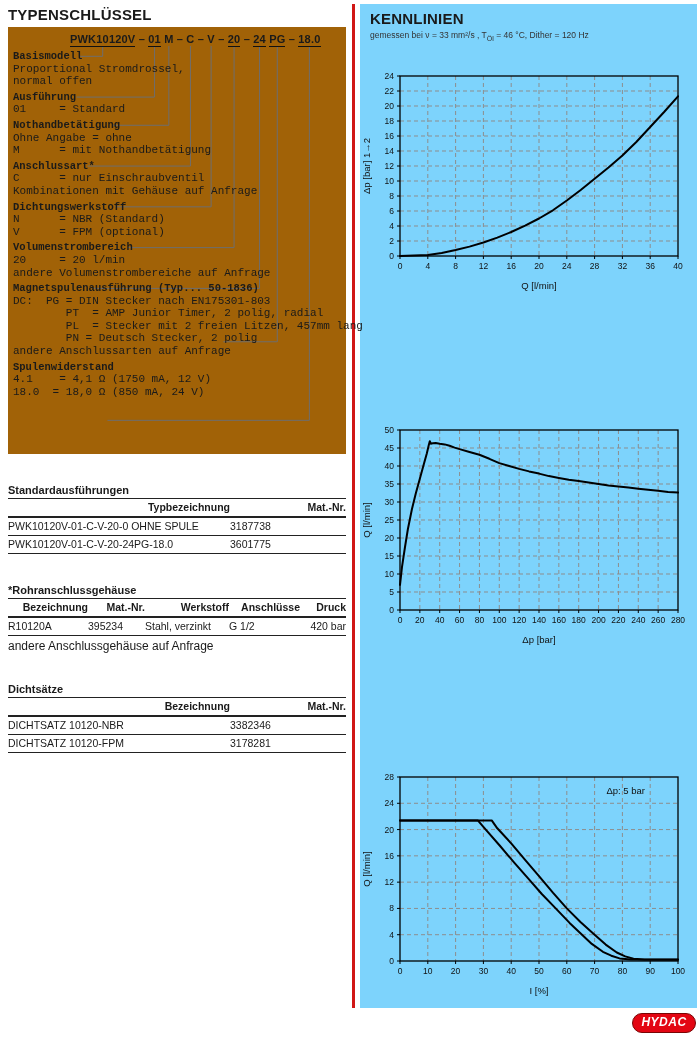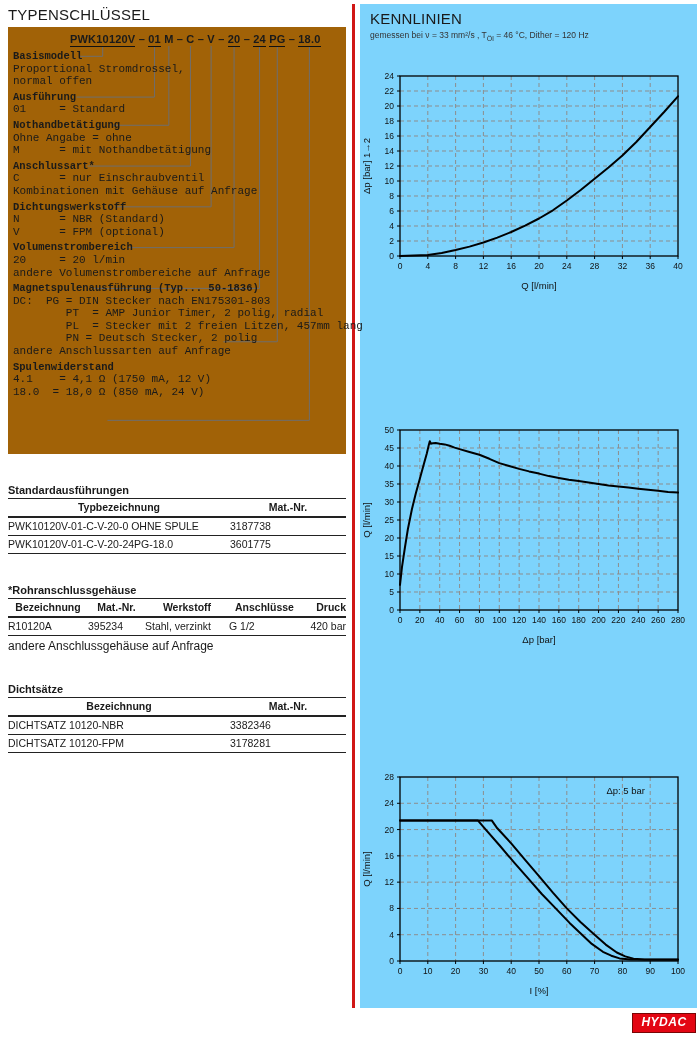--- a/index.html
+++ b/index.html
@@ -1,53 +1,53 @@
 <!DOCTYPE html>
 <html><head>
 <meta charset="utf-8">
 <style>
   html,body{margin:0;padding:0;background:#ffffff;}
   body{width:700px;height:1042px;position:relative;font-family:"Liberation Sans","DejaVu Sans",sans-serif;color:#1a1a1a;overflow:hidden;}
 
   .left-col{position:absolute;left:8px;top:6px;width:338px;}
-  h1.sec-title{font-size:15px;font-weight:normal;margin:0;letter-spacing:0.2px;}
+  h1.sec-title{font-size:15px;font-weight:bold;margin:0;letter-spacing:0.2px;}
 
   
   .typekey{position:relative;margin-top:4px;width:338px;height:427px;background:#a16207;}
   .code{position:absolute;top:6px;left:62px;font-size:11px;font-weight:bold;white-space:pre;letter-spacing:0.2px;z-index:2;}
   .code .u{border-bottom:1.5px solid #111;padding-bottom:1px;}
   .sections{position:absolute;top:23px;left:5px;right:4px;z-index:2;font-family:Liberation Mono, monospace;}
   .sec{margin-bottom:3px;}
   .sec-head{font-weight:bold;font-size:10.5px;line-height:12.6px;}
   .sec-head span{display:inline-block;}
   .sec-line{font-size:11px;line-height:12.6px;white-space:pre;}
   #leader-overlay{position:absolute;left:0;top:0;z-index:1;pointer-events:none;}
 
   
   .tbl{width:338px;margin-top:29px;}
   .tbl-title{font-weight:bold;font-size:11px;border-bottom:1px solid #222;padding:1px 0 2px;margin-top:13px;}
   table{width:100%;border-collapse:collapse;table-layout:fixed;font-size:10.5px;}
-  th{text-align:center;font-weight:bold;border-bottom:2px solid #222;padding:2px 0 3px;}
+  th{text-align:right;font-weight:bold;border-bottom:2px solid #222;padding:2px 0 3px;}
   td{border-bottom:1px solid #222;padding:2px 0 3px;overflow:hidden;white-space:nowrap;}
   table.gehaeuse th:last-child,table.gehaeuse td:last-child{text-align:right;}
   .note{font-size:12px;margin:3px 0 0 0;}
 
   
   .divider{position:absolute;left:352px;top:4px;width:2.5px;height:1004px;background:#d11716;}
   .right-col{position:absolute;left:360px;top:4px;width:337px;height:1004px;background:#7dd3fc;}
   .right-col h1.sec-title{padding:6px 0 0 10px;}
   .subtitle{font-size:8.5px;color:#333;padding:3px 0 0 10px;}
   .subtitle .sub{vertical-align:sub;font-size:7px;}
   .chart{line-height:0;}
   .chart.c0{margin-top:22px;}
   .chart.c1{margin-top:120px;}
   .chart.c2{margin-top:113px;}
 
   
-  .logo{position:absolute;right:4px;top:1013px;width:62px;height:18px;background:#e30613;border:1.2px solid #7a0505;border-radius:0;color:#fff;font-weight:bold;font-style:italic;font-size:12px;text-align:center;line-height:17px;letter-spacing:0.5px;}
+  .logo{position:absolute;right:4px;top:1013px;width:62px;height:18px;background:#e30613;border:1.2px solid #7a0505;border-radius:10px;color:#fff;font-weight:bold;font-style:italic;font-size:12px;text-align:center;line-height:17px;letter-spacing:0.5px;}
 </style>
 </head>
 <body>
 
 <div class="page">
 
   <div class="left-col">
     <h1 class="sec-title">TYPENSCHLÜSSEL</h1>
 
     <div class="typekey" id="typekey">

